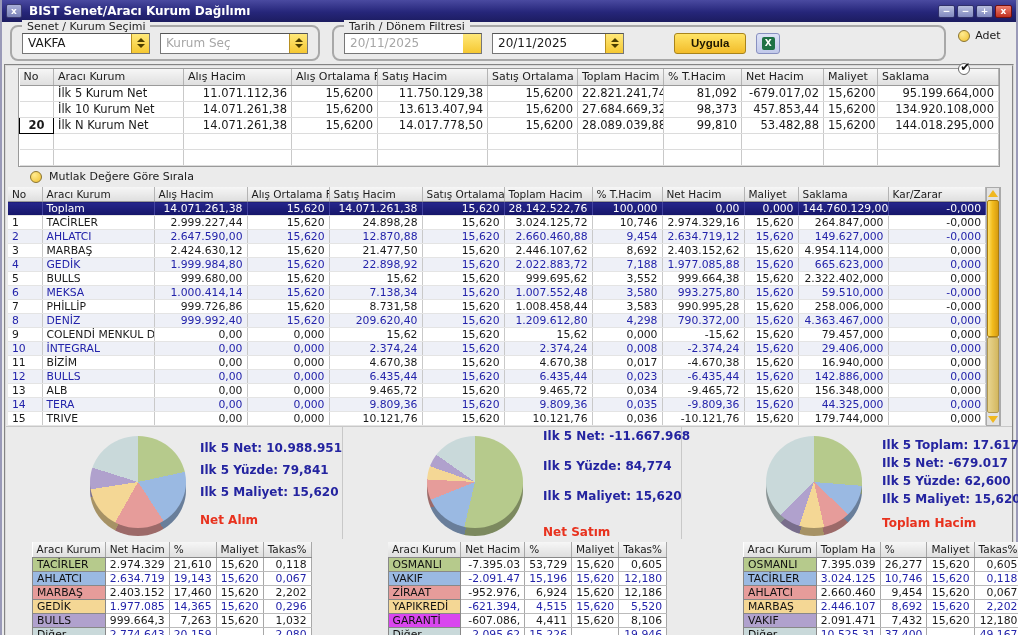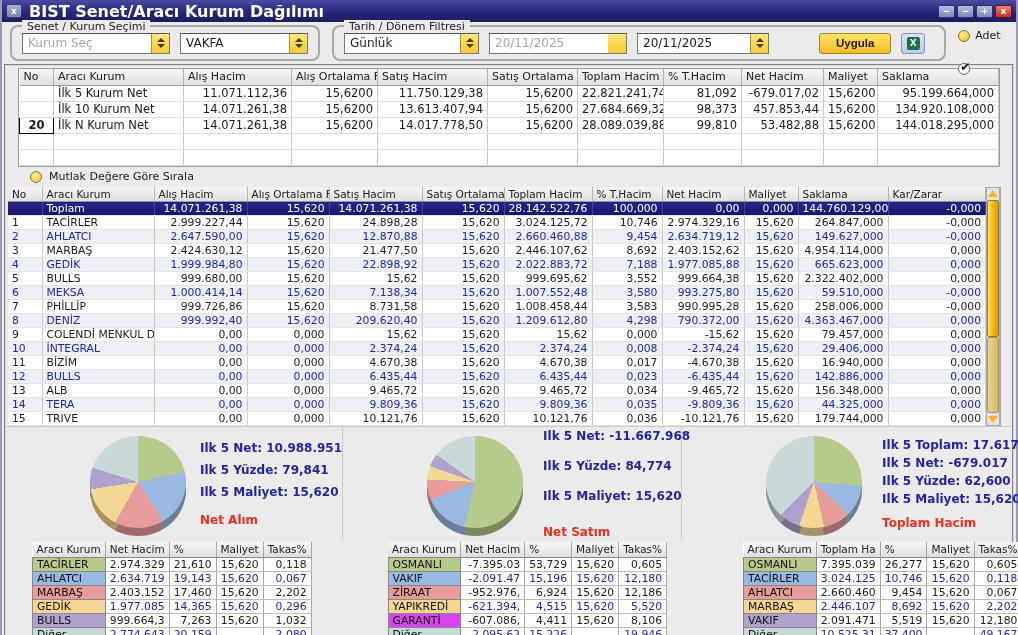--- a/index.html
+++ b/index.html
@@ -3,21 +3,21 @@
 <meta charset="utf-8">
 <style>
   * { box-sizing: border-box; margin: 0; padding: 0; }
   html,body { width:1018px; height:635px; overflow:hidden; }
   body { font-family:"DejaVu Sans","Liberation Sans",sans-serif; font-size:11px; background:#ebebeb; color:#1a1a1a; }
   .window { width:1018px; height:635px; background:#ebebeb; border-left:2px solid #9a9ab8; border-right:2px solid #9a9ab8; position:relative; display:flex; flex-direction:column; }
 
   
   .titlebar { height:22px; background:linear-gradient(#4a4aa0,#26267a 55%,#1c1c60); display:flex; align-items:center; padding:0 4px; flex:0 0 auto; }
   .close-left { width:16px; height:14px; background:linear-gradient(#aab0d8,#7a82b8); border:1px solid #3a3a70; color:#fff; font-size:9px; font-weight:bold; line-height:12px; text-align:center; border-radius:2px; cursor:pointer; }
-  .titletext { color:#fff; font-weight:bold; font-size:16px; margin-left:7px; flex:1; white-space:nowrap; }
+  .titletext { color:#fff; font-weight:bold; font-size:12px; margin-left:7px; flex:1; white-space:nowrap; }
   .winbtns { display:flex; gap:2px; }
   .winbtn { width:17px; height:13px; border:1px solid #30306a; border-radius:2px; background:linear-gradient(#b8bede,#8088c0); color:#fff; font-size:9px; font-weight:bold; line-height:11px; text-align:center; cursor:pointer; }
   .winbtn.red { background:linear-gradient(#f08070,#c03020); border-color:#701010; }
 
   
   .toolbar { height:42px; display:flex; align-items:flex-start; padding:3px 6px 0 8px; flex:0 0 auto; }
   .groupbox { position:relative; border:2px solid #a8a8a8; border-radius:8px; height:36px; display:flex; align-items:center; gap:10px; padding:0 10px; margin-right:12px; }
   .grouplabel { position:absolute; top:-7px; left:10px; background:#ebebeb; padding:0 5px; font-size:11px; color:#222; }
   .field { display:flex; height:21px; border:1px solid #777; border-top-color:#555; background:#fff; align-items:stretch; }
   .field .val { padding:2px 5px; font-size:12px; white-space:nowrap; overflow:hidden; flex:1; }
@@ -97,44 +97,37 @@
       <div class="winbtn">−</div>
       <div class="winbtn">−</div>
       <div class="winbtn">+</div>
       <div class="winbtn red">x</div>
     </div>
   </div>
 
   <div class="toolbar">
     <div class="groupbox" style="width:312px">
       <div class="grouplabel">Senet / Kurum Seçimi</div>
+      <div class="field" style="width:128px">
+        <div class="val">VAKFA</div>
+        <div class="spin">
+            <div class="tri-up"></div>
+            <div class="tri-dn"></div>
+          </div>
+      </div>
       <div class="field" style="width:148px">
         <div class="val ghost">Kurum Seç</div>
         <div class="spin">
             <div class="tri-up"></div>
             <div class="tri-dn"></div>
           </div>
       </div>
-      <div class="field" style="width:128px">
-        <div class="val">VAKFA</div>
-        <div class="spin">
-            <div class="tri-up"></div>
-            <div class="tri-dn"></div>
-          </div>
-      </div>
     </div>
     <div class="groupbox" style="width:679px">
       <div class="grouplabel">Tarih / Dönem Filtresi</div>
-      <div class="field" style="width:135px">
-        <div class="val">Günlük</div>
-        <div class="spin">
-            <div class="tri-up"></div>
-            <div class="tri-dn"></div>
-          </div>
-      </div>
       <div class="field" style="width:138px">
         <div class="val ghost">20/11/2025</div>
         <div class="spin noarrow"></div>
       </div>
       <div class="field" style="width:132px">
         <div class="val">20/11/2025</div>
         <div class="spin">
             <div class="tri-up"></div>
             <div class="tri-dn"></div>
           </div>
@@ -742,21 +735,21 @@
             <tr class="blue">
               <td class="namecell" style="background: rgb(244, 215, 149); color: rgb(17, 17, 17);">MARBAŞ</td>
               <td class="num">2.446.107</td>
               <td class="num">8,692</td>
               <td class="num">15,620</td>
               <td class="num">2,202</td>
             </tr>
             <tr>
               <td class="namecell" style="background: rgb(176, 161, 205); color: rgb(17, 17, 17);">VAKIF</td>
               <td class="num">2.091.471</td>
-              <td class="num">5,519</td>
+              <td class="num">7,432</td>
               <td class="num">15,620</td>
               <td class="num">12,180</td>
             </tr>
             <tr class="blue">
               <td class="namecell" style="background: rgb(201, 217, 218); color: rgb(17, 17, 17);">Diğer</td>
               <td class="num">10.525.31</td>
               <td class="num">37,400</td>
               <td class="num">&nbsp;</td>
               <td class="num">49,167</td>
             </tr>

